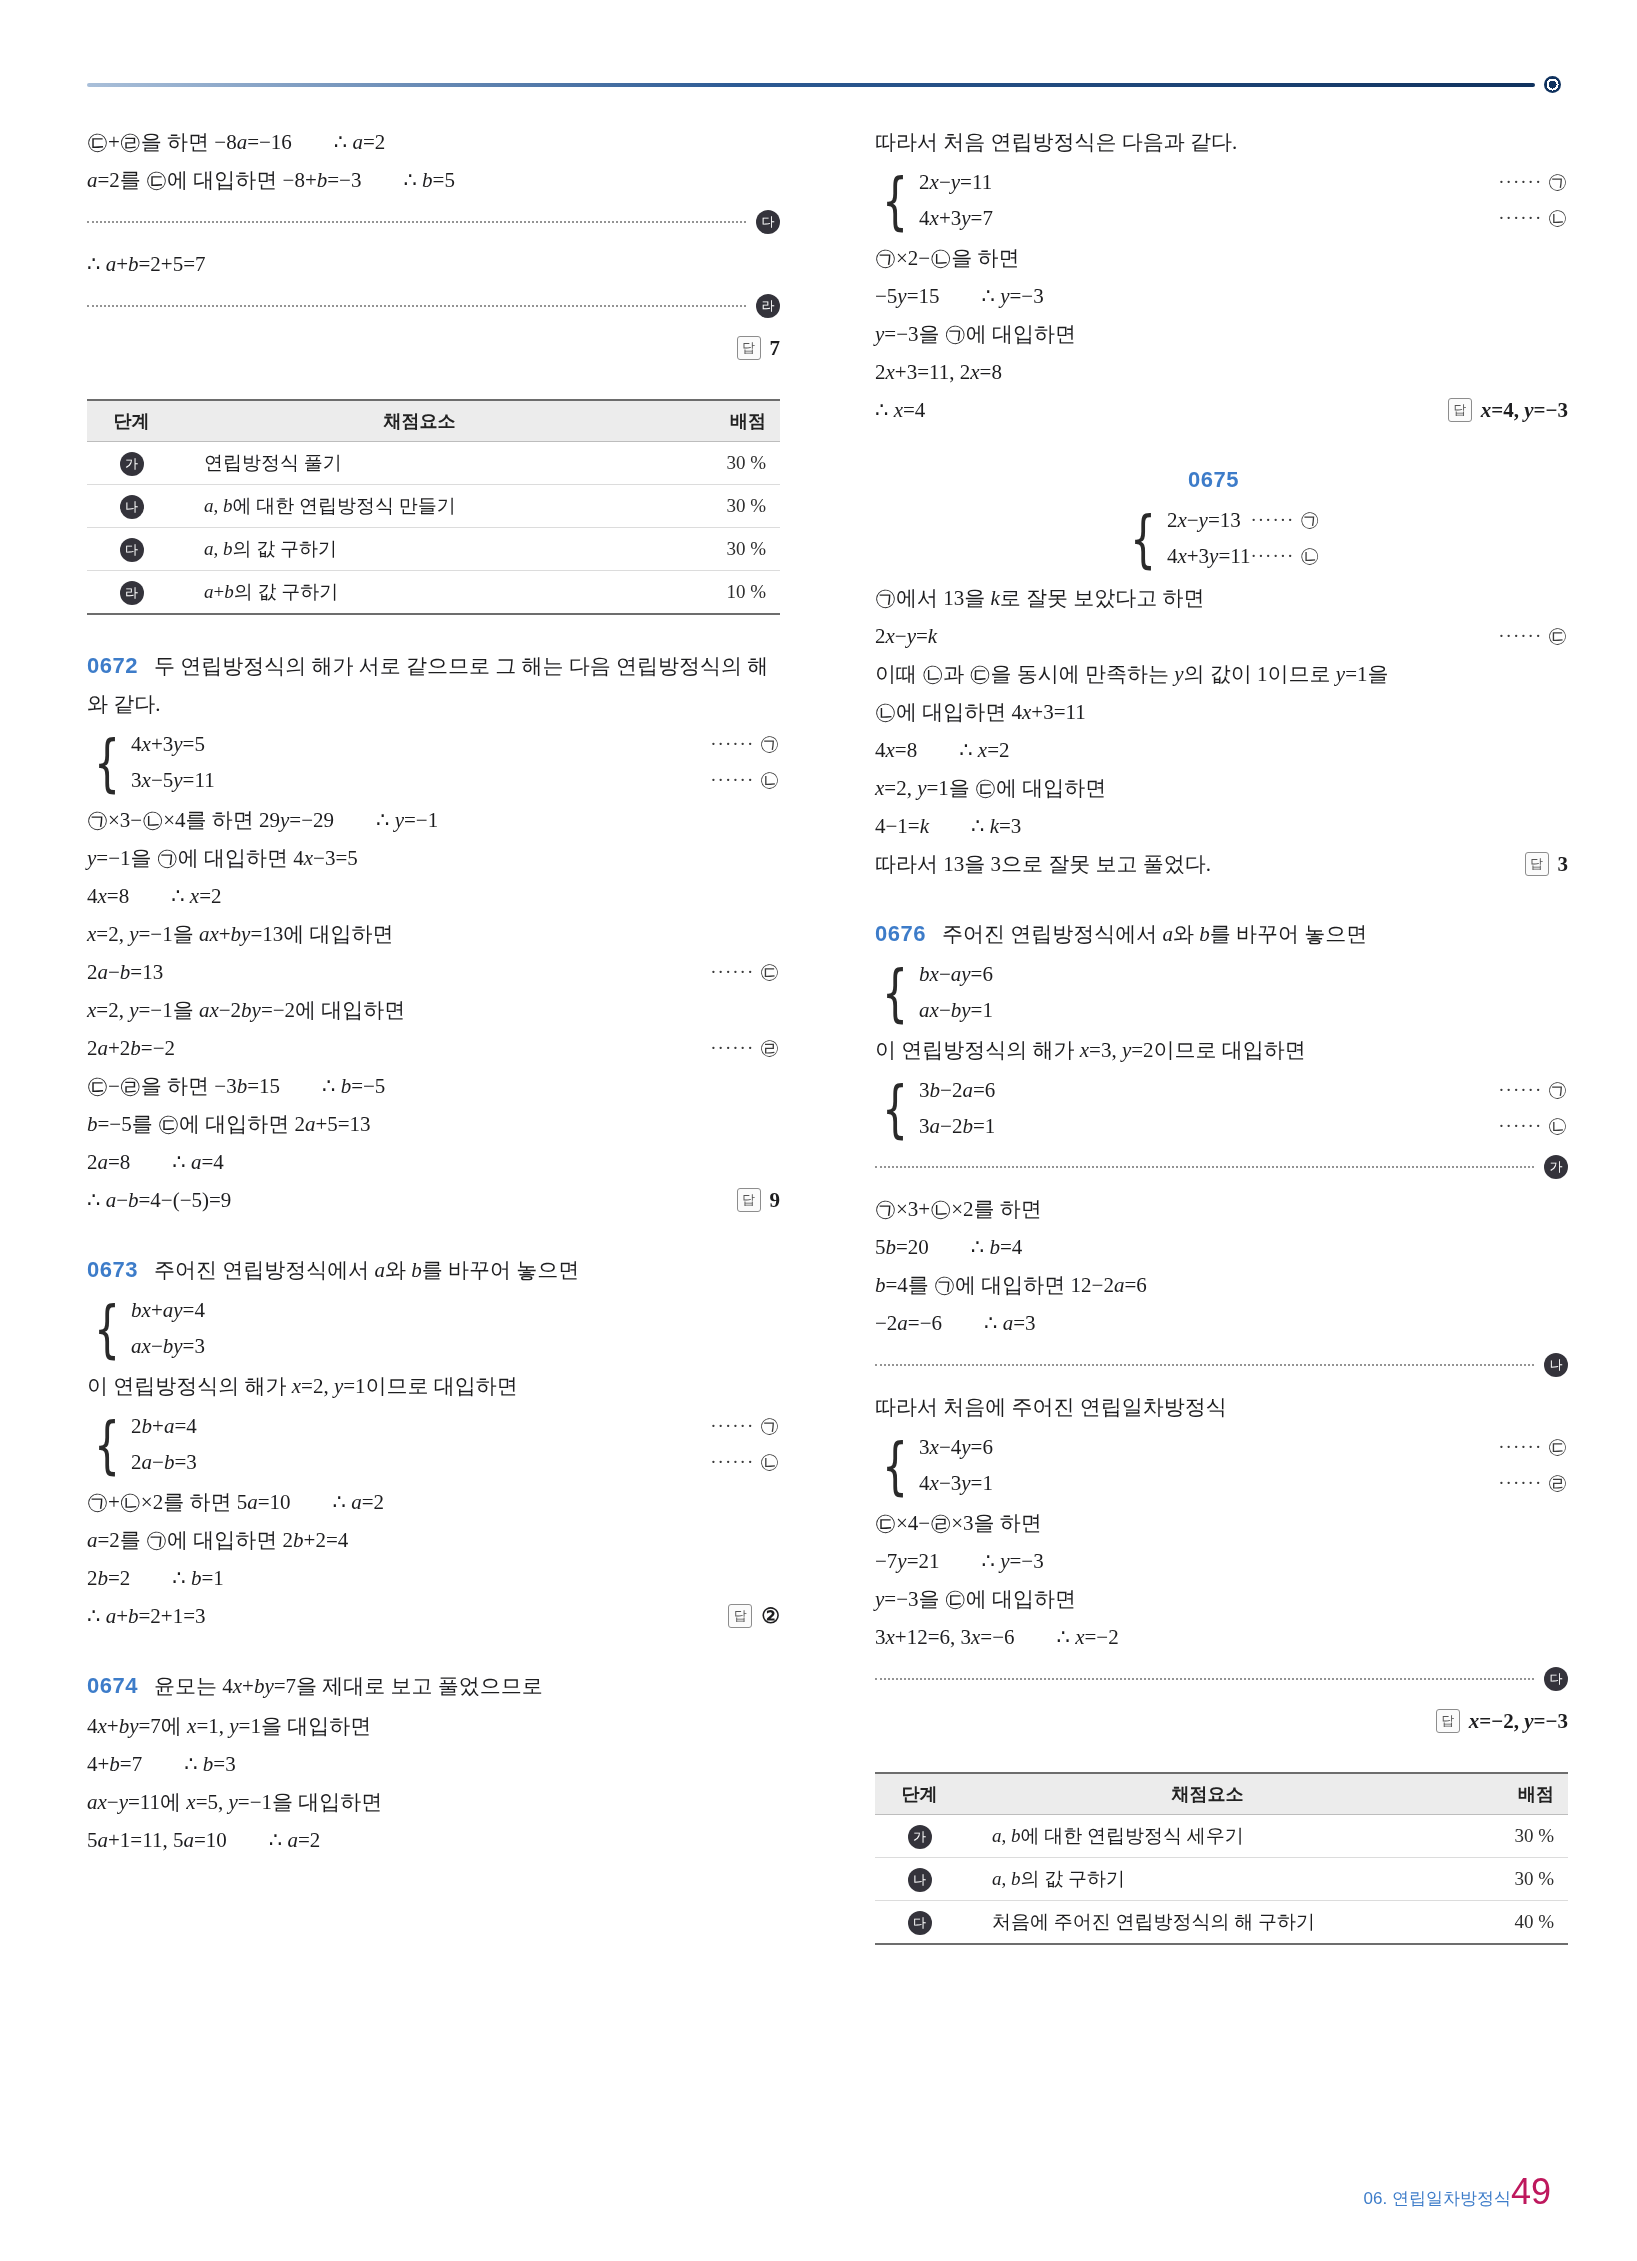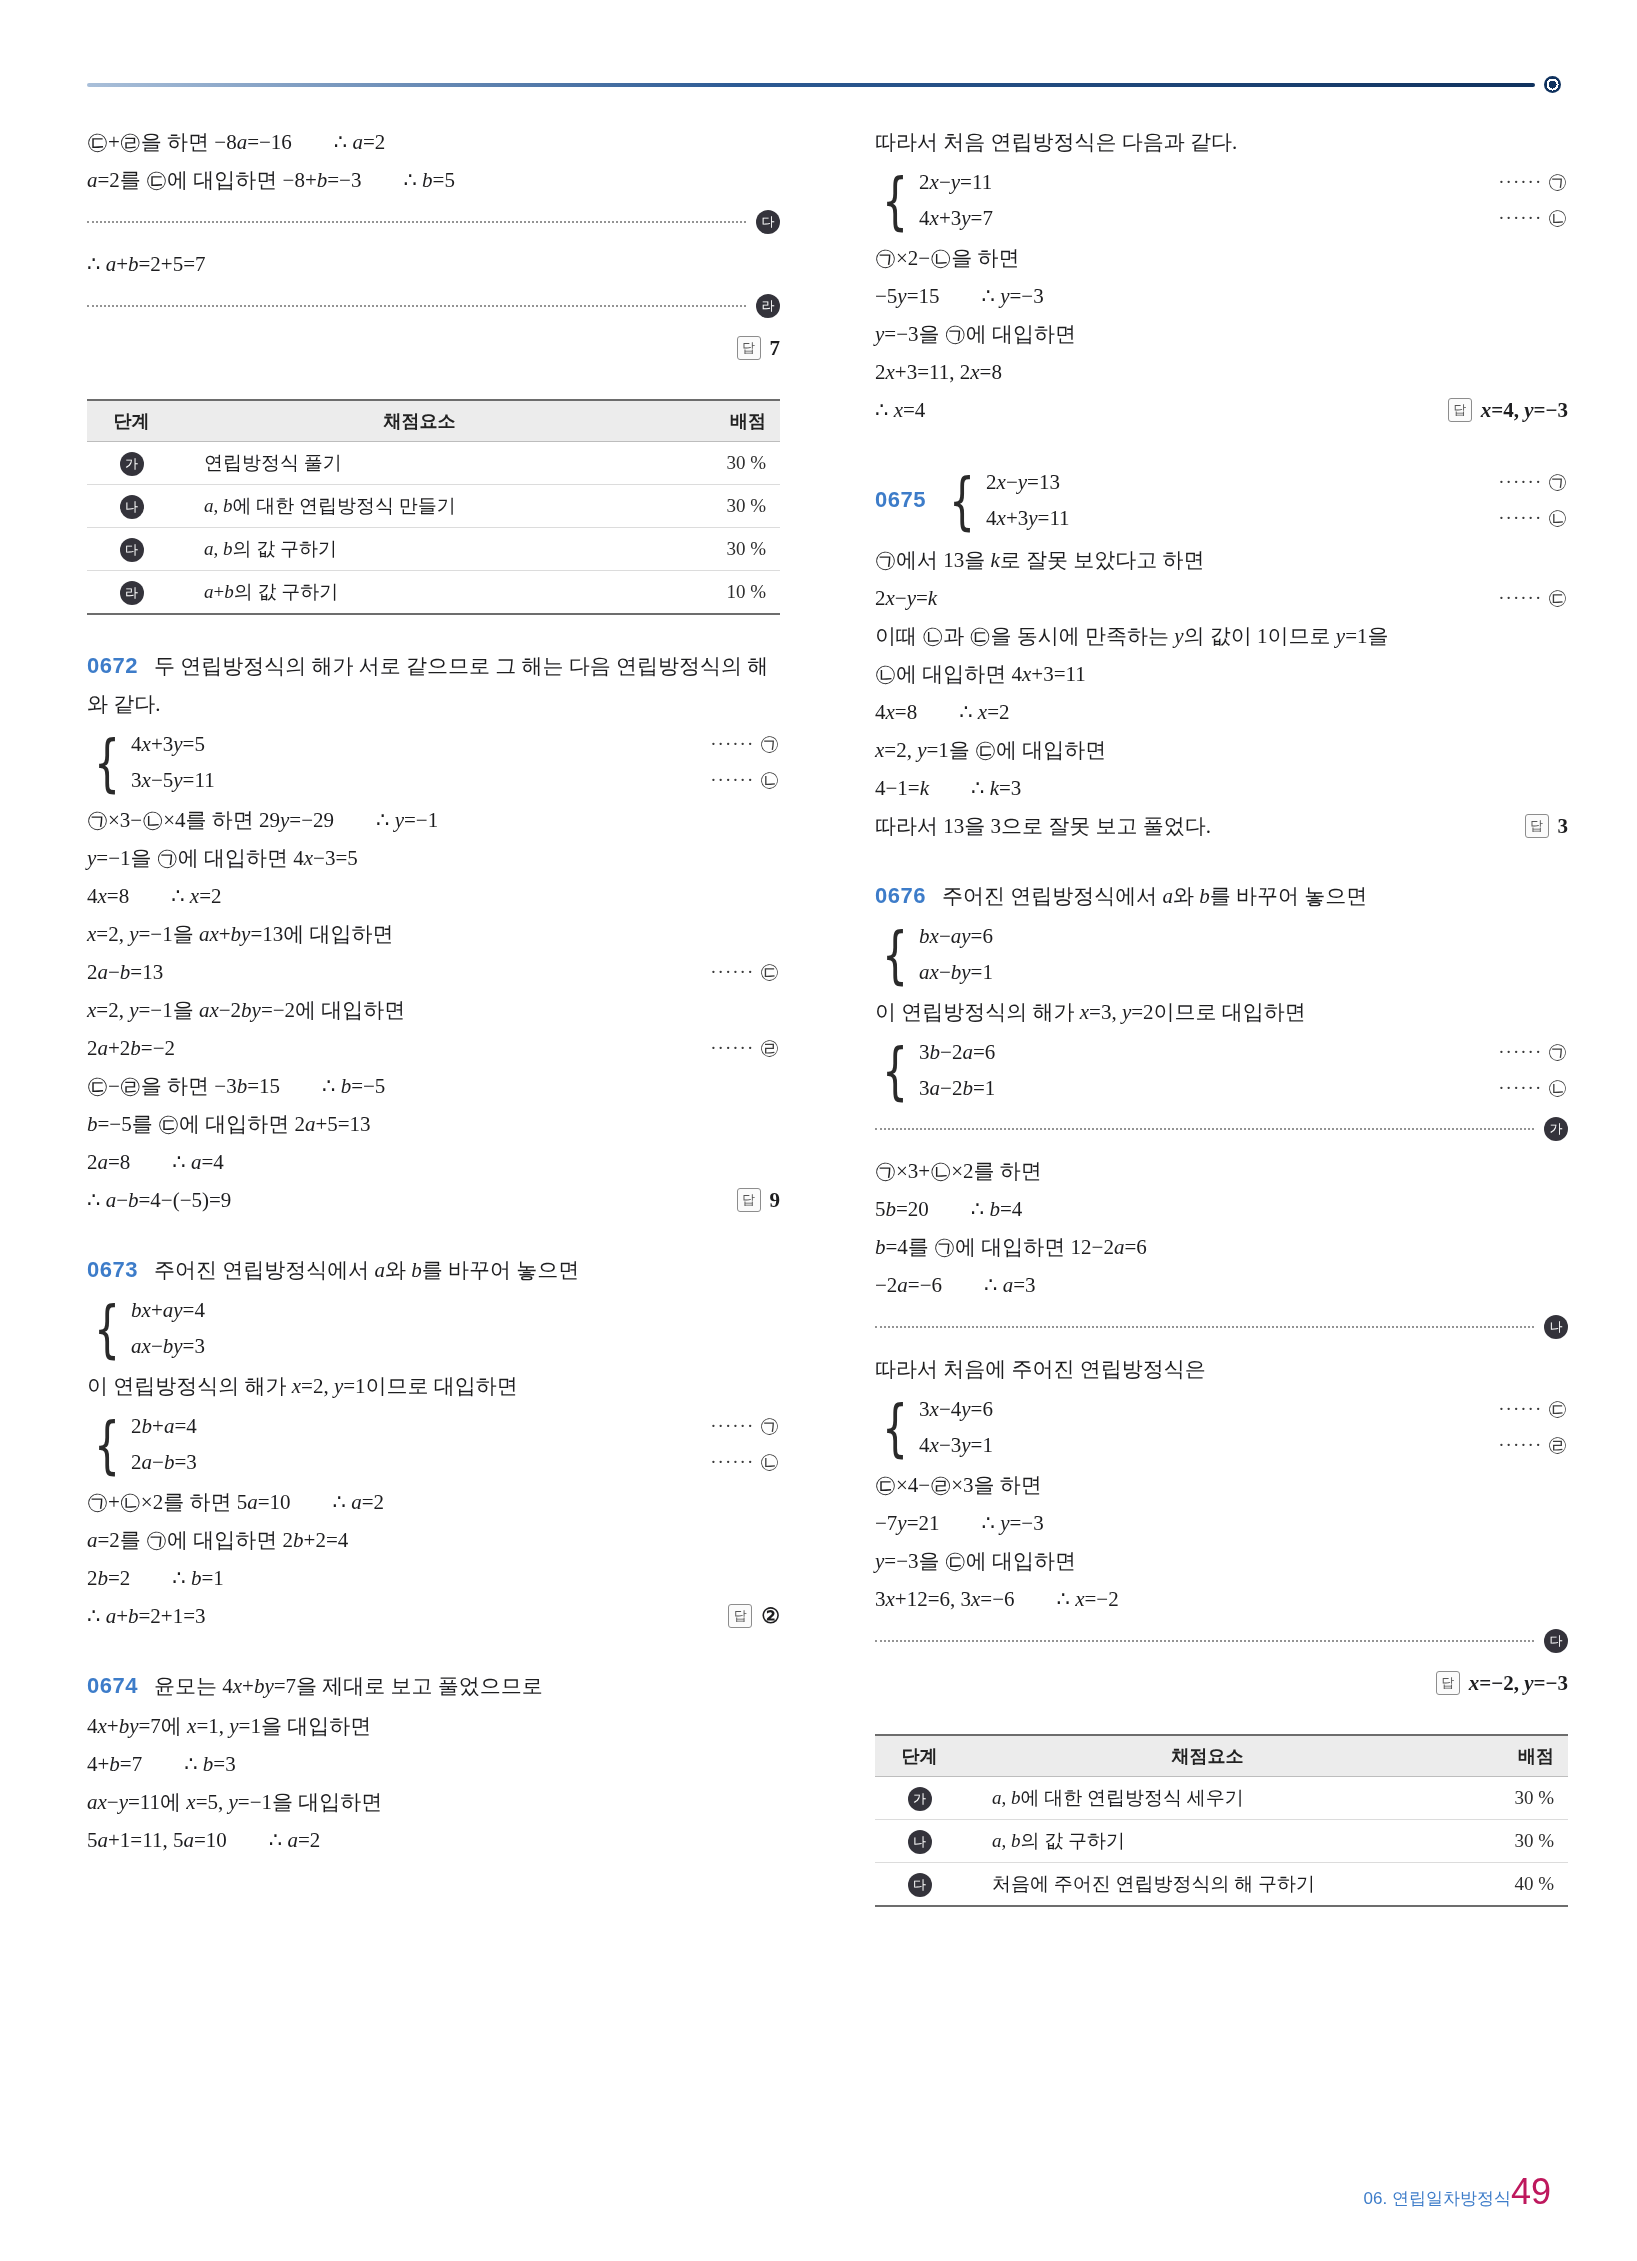--- a/index.html
+++ b/index.html
@@ -6,21 +6,21 @@
   .page{position:relative;width:1638px;height:2261px;background:#ffffff;margin:0 auto;
         font-family:"Liberation Serif",serif;color:#1d1d1f;font-size:21px;overflow:hidden;}
   .toprule{position:absolute;left:87px;right:103px;top:83px;height:4px;
            background:linear-gradient(90deg,#a9bfd9 0%,#2c5a94 45%,#10325e 100%);border-radius:2px;}
   .topdot{position:absolute;right:77px;top:76px;width:17px;height:17px;border-radius:50%;
           background:radial-gradient(circle at 50% 50%, #10325e 0 4px, #ffffff 4px 6px, #10325e 6px);}
   .content{position:absolute;left:87px;top:123px;width:1463px;display:flex;gap:95px;align-items:flex-start;}
   .col{width:693px;flex:0 0 693px;}
   .block{margin-bottom:32px;}
   .pline{line-height:38px;min-height:38px;}
-  .intro{line-height:38px;margin-bottom:2px;}
+  .intro{line-height:38px;margin-bottom:2px;flex-direction:column;}
   .pnum{color:#3d7cc9;font-weight:700;font-family:"Liberation Sans",sans-serif;font-size:22px;
         margin-right:16px;letter-spacing:0.5px;vertical-align:baseline;}
   .introtext{}
   .intro-with-sys{display:flex;align-items:center;}
   .inline-sys{flex:1;margin:0;}
   .sys{display:flex;align-items:center;margin:3px 0;}
   .brace{font-size:63px;line-height:71px;font-weight:400;color:#2a2a2a;margin-right:4px;
          font-family:"DejaVu Sans",sans-serif;display:inline-block;transform:scaleX(.65);}
   .sysrows{flex:1;}
   .sysrow{display:flex;justify-content:space-between;align-items:center;line-height:36px;}
@@ -296,21 +296,21 @@
             <span class="badge">가</span>
           </div>
           <div class="pline">㉠×3+㉡×2를 하면</div>
           <div class="pline">5<i>b</i>=20  ∴ <i>b</i>=4</div>
           <div class="pline"><i>b</i>=4를 ㉠에 대입하면 12−2<i>a</i>=6</div>
           <div class="pline">−2<i>a</i>=−6  ∴ <i>a</i>=3</div>
           <div class="dotrow">
             <span class="dots"></span>
             <span class="badge">나</span>
           </div>
-          <div class="pline">따라서 처음에 주어진 연립방정식은</div>
+          <div class="pline">따라서 처음에 주어진 연립일차방정식</div>
           <div class="sys">
             <span class="brace">{</span>
             <div class="sysrows">
               <div class="sysrow">
                 <span class="eq">3<i>x</i>−4<i>y</i>=6</span>
                 <span class="ref">······ ㉢</span>
               </div>
               <div class="sysrow">
                 <span class="eq">4<i>x</i>−3<i>y</i>=1</span>
                 <span class="ref">······ ㉣</span>

